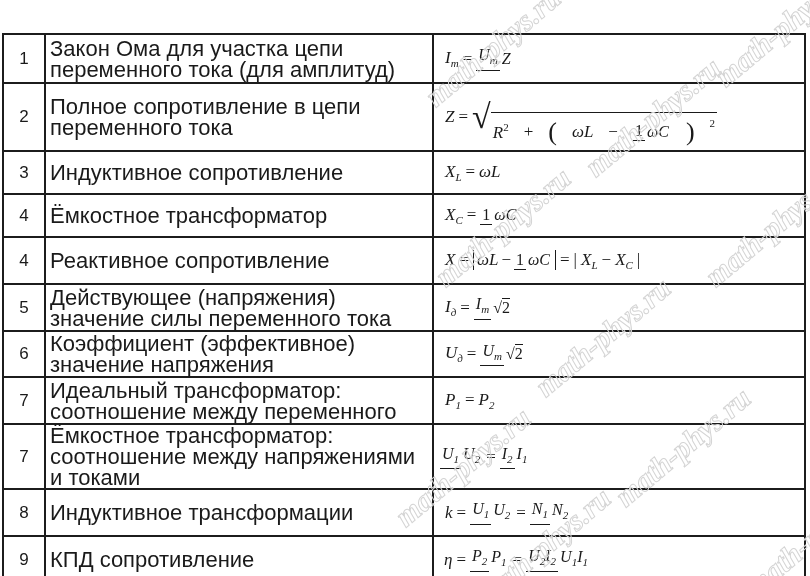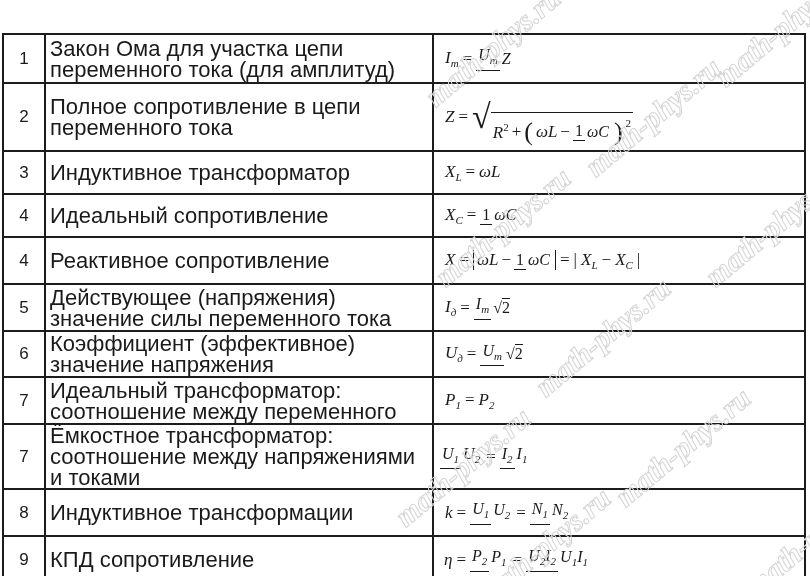--- a/index.html
+++ b/index.html
@@ -51,52 +51,52 @@
   </tr>
 
   <tr style="height:68px;">
     <td class="num">2</td>
     <td class="desc">Полное сопротивление в цепи переменного тока</td>
     <td class="formula">
       <span class="f">
         <span>Z</span>
             <span class="up">=</span>
         <span class="up" style="font-size:34px;line-height:34px;">√</span>
-        <span style="border-top:1.3px solid #1a1a1a;padding:4px 2px 0 2px;display:inline-flex;align-items:center;gap:3px;margin-left:-4px;margin-top:24px;">
+        <span style="border-top:1.3px solid #1a1a1a;padding:4px 2px 0 2px;display:inline-flex;align-items:center;gap:15px;margin-left:-4px;margin-top:24px;">
           <span>R<sup class="up">2</sup></span>
               <span class="up">+</span>
           <span class="up" style="font-size:26px;">(</span>
               <span>ωL</span>
               <span class="up">−</span>
           <span class="frac">
                 <span class="n up">1</span>
                 <span class="d">ωC</span>
               </span>
           <span class="up" style="font-size:26px;">)</span>
               <sup class="up" style="align-self:flex-start;">2</sup>
         </span>
       </span>
     </td>
   </tr>
 
   <tr style="height:43px;">
     <td class="num">3</td>
-    <td class="desc">Индуктивное трансформатор</td>
+    <td class="desc">Индуктивное сопротивление</td>
     <td class="formula">
       <span class="f">
         <span>X<sub>L</sub></span>
             <span class="up">=</span>
             <span>ωL</span>
       </span>
     </td>
   </tr>
 
   <tr style="height:43px;">
     <td class="num">4</td>
-    <td class="desc">Идеальный сопротивление</td>
+    <td class="desc">Ёмкостное трансформатор</td>
     <td class="formula">
       <span class="f">
         <span>X<sub>C</sub></span>
             <span class="up">=</span>
         <span class="frac">
               <span class="n up">1</span>
               <span class="d">ωC</span>
             </span>
       </span>
     </td>

